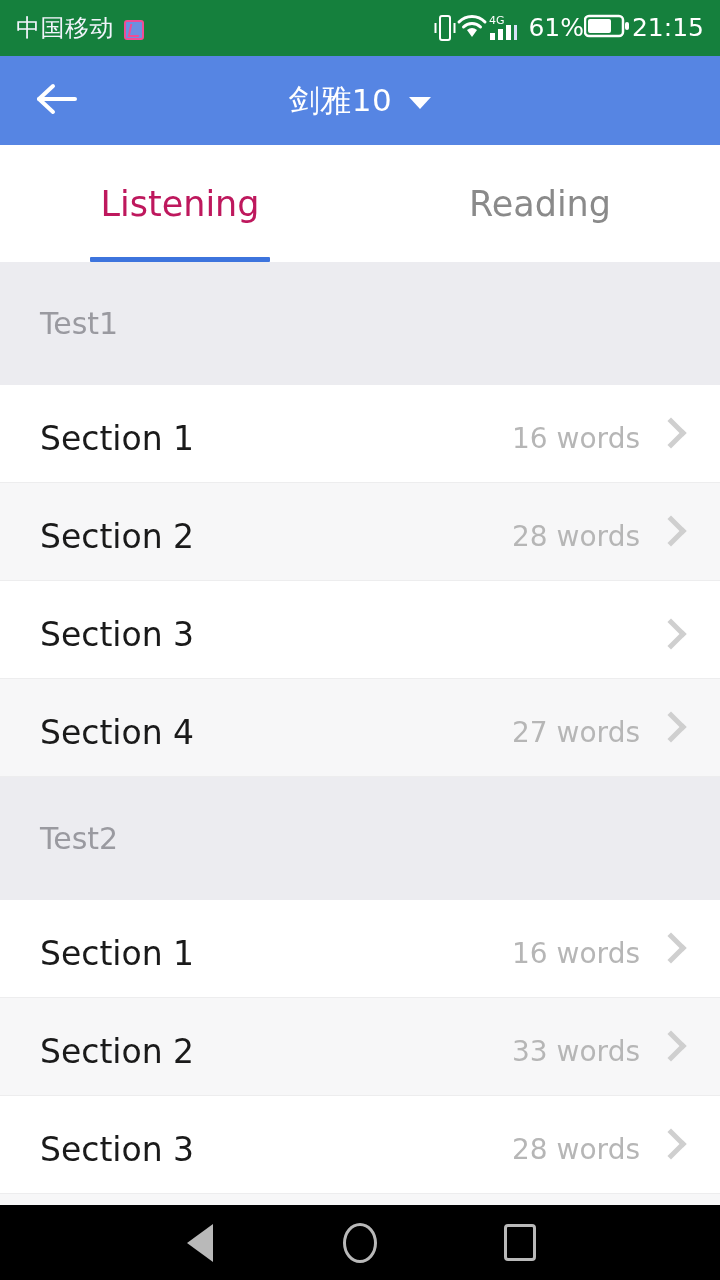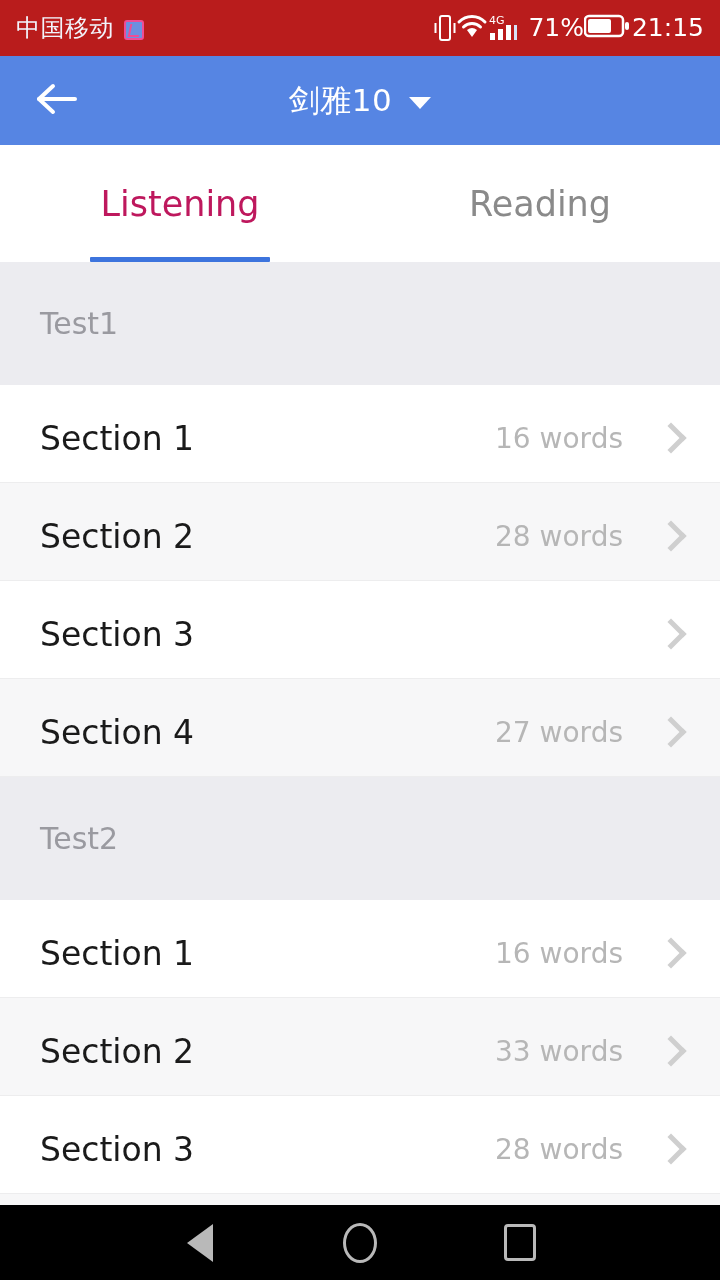--- a/index.html
+++ b/index.html
@@ -6,21 +6,21 @@
   html, body {
     width:720px; height:1280px;
     background:#ffffff;
     font-family:"Liberation Sans", sans-serif;
     overflow:hidden;
   }
   #app { width:720px; height:1280px; position:relative; display:flex; flex-direction:column; }
 
   
   .statusbar {
-    height:56px; background:#b91c1c; flex:0 0 56px;
+    height:56px; background:#15803d; flex:0 0 56px;
     display:flex; align-items:center; padding:0 16px;
     color:#ffffff;
   }
   .sb-carrier {
     font-size:24px; letter-spacing:0.5px; color:#F2F4FC;
     font-family:"DejaVu Sans", sans-serif;
   }
   .sb-carrier-badge {
     display:inline-block; width:20px; height:20px; margin-left:10px;
     border:2px solid #F04C94; border-radius:3px;
@@ -93,21 +93,21 @@
   }
   .row.odd  { background:#FFFFFF; }
   .row.even { background:#F7F7F8; }
   .row::after{
     content:""; position:absolute; left:0; right:0; bottom:0;
     height:1px; background:#EDEDEE;
   }
   .row-title {
     font-size:33px; color:#1A1A1A; font-family:"DejaVu Sans", sans-serif;
   }
-  .row-right { margin-left:auto; display:flex; align-items:center; gap:37px; }
+  .row-right { margin-left:auto; display:flex; align-items:flex-start; gap:20px; }
   .row-count {
     font-size:28px; color:#B6B6B6; font-family:"DejaVu Sans", sans-serif;
   }
   .chevron {
     width:22px; height:22px;
     border-top:5px solid #CFCFCF; border-right:5px solid #CFCFCF;
     transform:rotate(45deg); margin-right:12px;
   }
   .row-partial { height:42px; overflow:hidden; }
 
@@ -155,21 +155,21 @@
       </span>
       <span class="sb-icon">
         <svg width="40" height="30" viewBox="0 0 40 30">
           <text x="1" y="11" font-size="11" fill="#FFFFFF" font-family="DejaVu Sans">4G</text>
           <rect x="2" y="20" width="5" height="7" fill="#FFFFFF"></rect>
           <rect x="10" y="16" width="5" height="11" fill="#FFFFFF"></rect>
           <rect x="18" y="12" width="5" height="15" fill="#FFFFFF"></rect>
           <rect x="26" y="12" width="3" height="15" fill="#D7E1F7"></rect>
         </svg>
       </span>
-      <span class="sb-text">71%</span>
+      <span class="sb-text">61%</span>
       <span class="sb-icon">
         <svg width="46" height="26" viewBox="0 0 46 26">
           <rect x="1" y="3" width="38" height="20" rx="4" fill="none" stroke="#FFFFFF" stroke-width="2.5"></rect>
           <rect x="4" y="6" width="23" height="14" rx="2" fill="#FFFFFF"></rect>
           <rect x="41" y="9" width="4" height="8" rx="2" fill="#FFFFFF"></rect>
         </svg>
       </span>
       <span class="sb-time">21:15</span>
     </div>
   </div>

